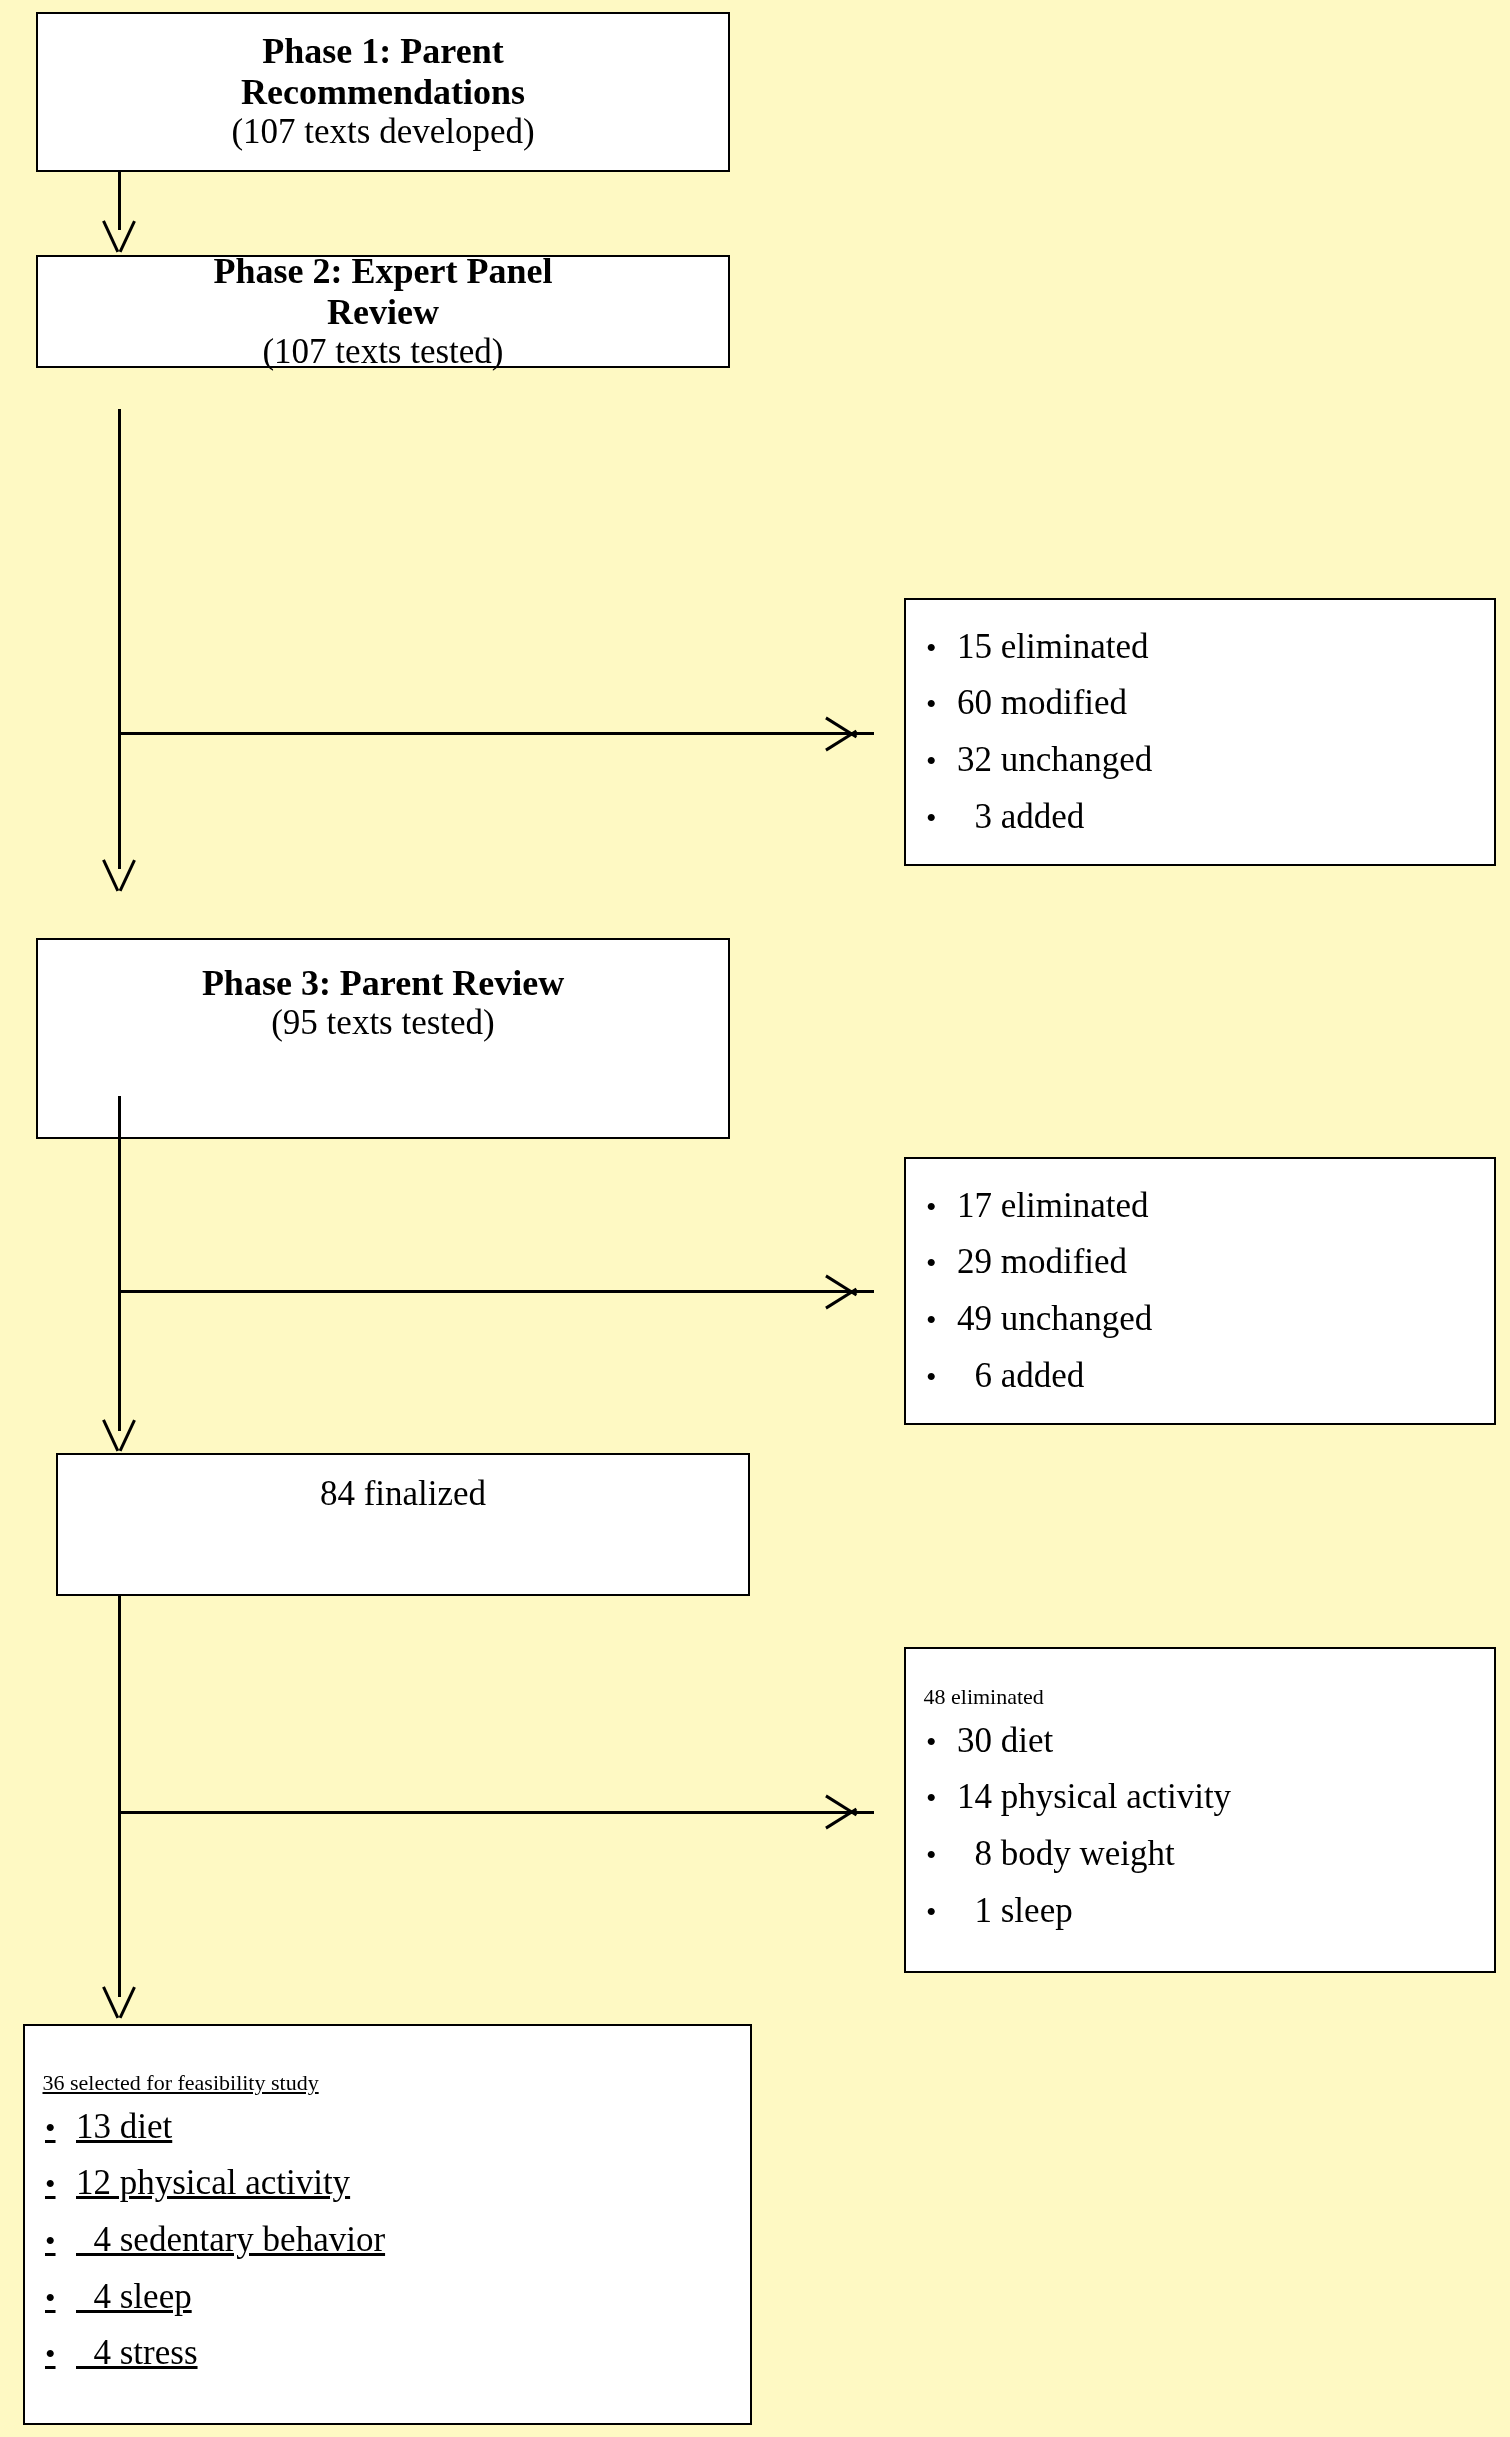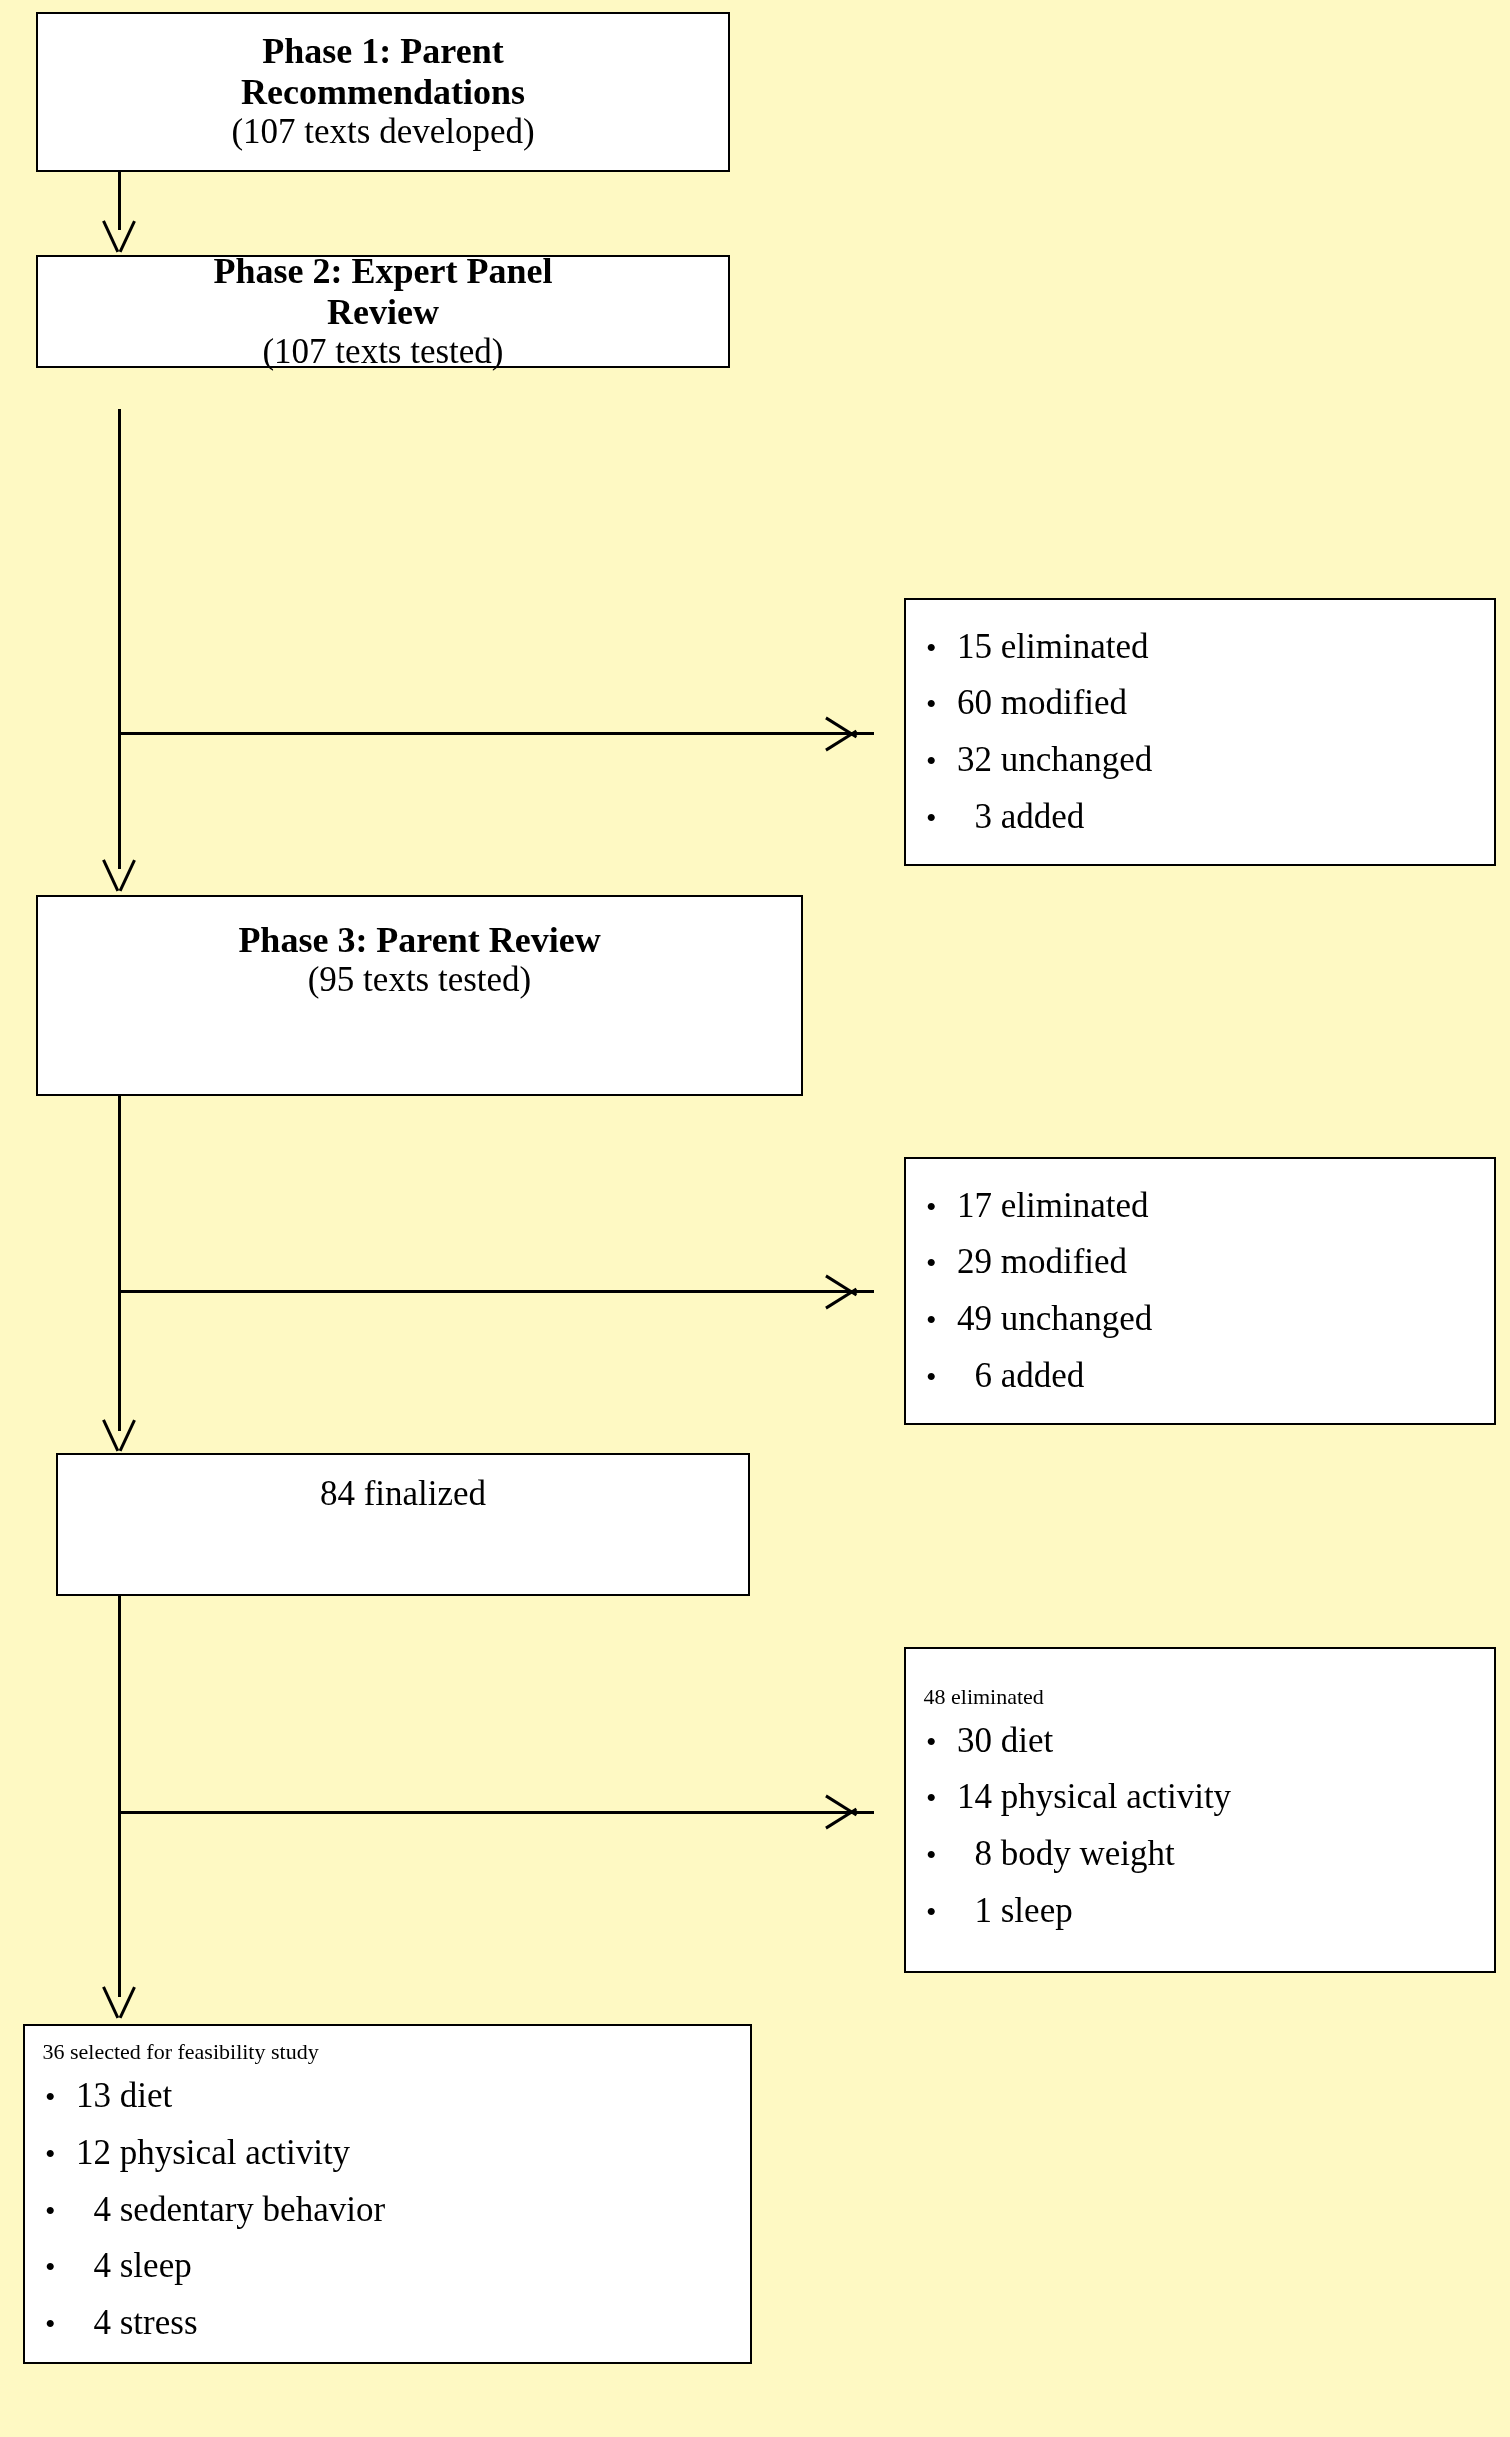--- a/index.html
+++ b/index.html
@@ -162,21 +162,21 @@
           <span class="bullet-text">32 unchanged</span>
         </li>
         <li class="bullet-item">
           <span class="bullet-dot">•</span>
           <span class="bullet-text">  3 added</span>
         </li>
       </ul>
     </div>
   </div>
 
-  <div class="node" style="left:36px; top:895px; width:767px; height:201px;">
+  <div class="node" style="left:36px; top:938px; width:694px; height:201px;">
     <div class="node-inner top-stack" style="padding-top:23px;">
       <div class="title-line">Phase 3: Parent Review</div>
       <div class="sub-line">(95 texts tested)</div>
     </div>
   </div>
 
   <div class="vline" style="left:118px; top:1096px; height:335px;"></div>
   <div class="ah" style="left:102px; top:1420px; width:2.9px; height:34px; transform-origin:top center; transform:rotate(-25deg);"></div>
   <div class="ah" style="left:133px; top:1420px; width:2.9px; height:34px; transform-origin:top center; transform:rotate(25deg);"></div>
 
@@ -240,21 +240,21 @@
           </li>
           <li class="bullet-item">
             <span class="bullet-dot">•</span>
             <span class="bullet-text">  1 sleep</span>
           </li>
         </ul>
       </div>
     </div>
   </div>
 
-  <div class="node" style="left:23px; top:2024px; width:729px; height:340px;">
+  <div class="node" style="left:23px; top:2024px; width:729px; height:401px;text-decoration:underline;">
     <div class="node-inner left-stack">
       <div style="width:100%;">
         <div class="head-line">36 selected for feasibility study</div>
         <ul class="bullet-list">
           <li class="bullet-item">
             <span class="bullet-dot">•</span>
             <span class="bullet-text">13 diet</span>
           </li>
           <li class="bullet-item">
             <span class="bullet-dot">•</span>

